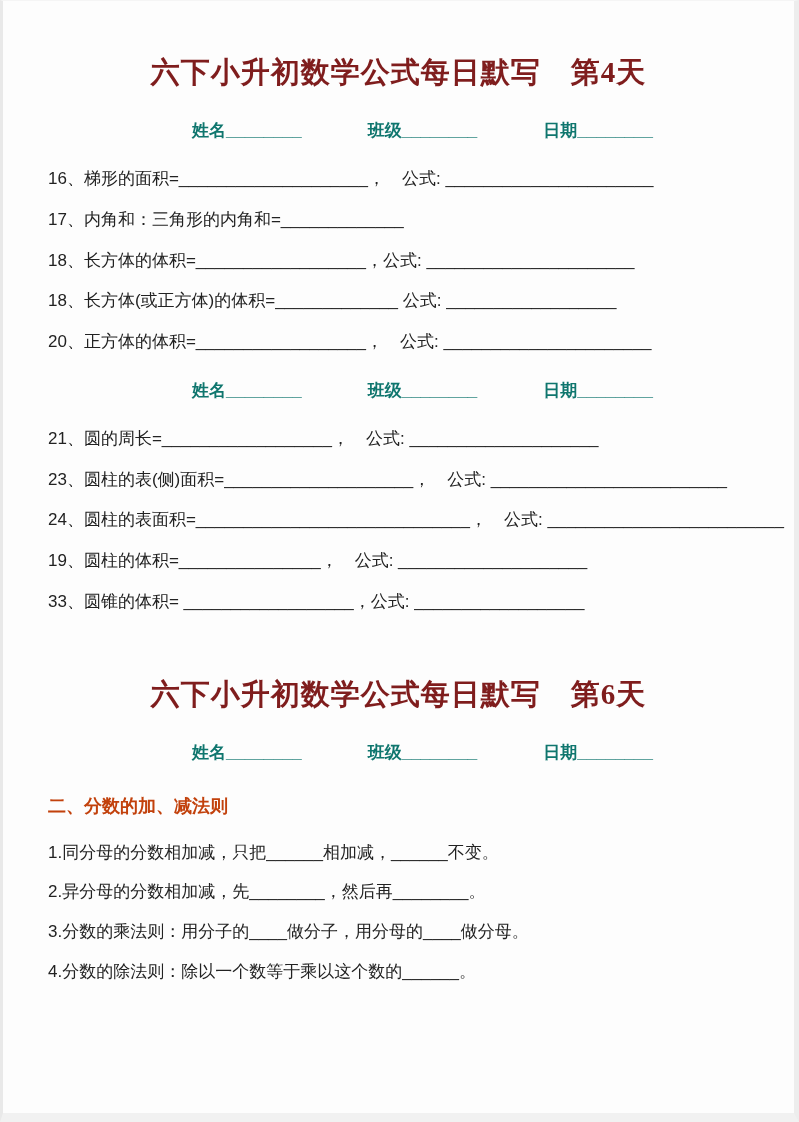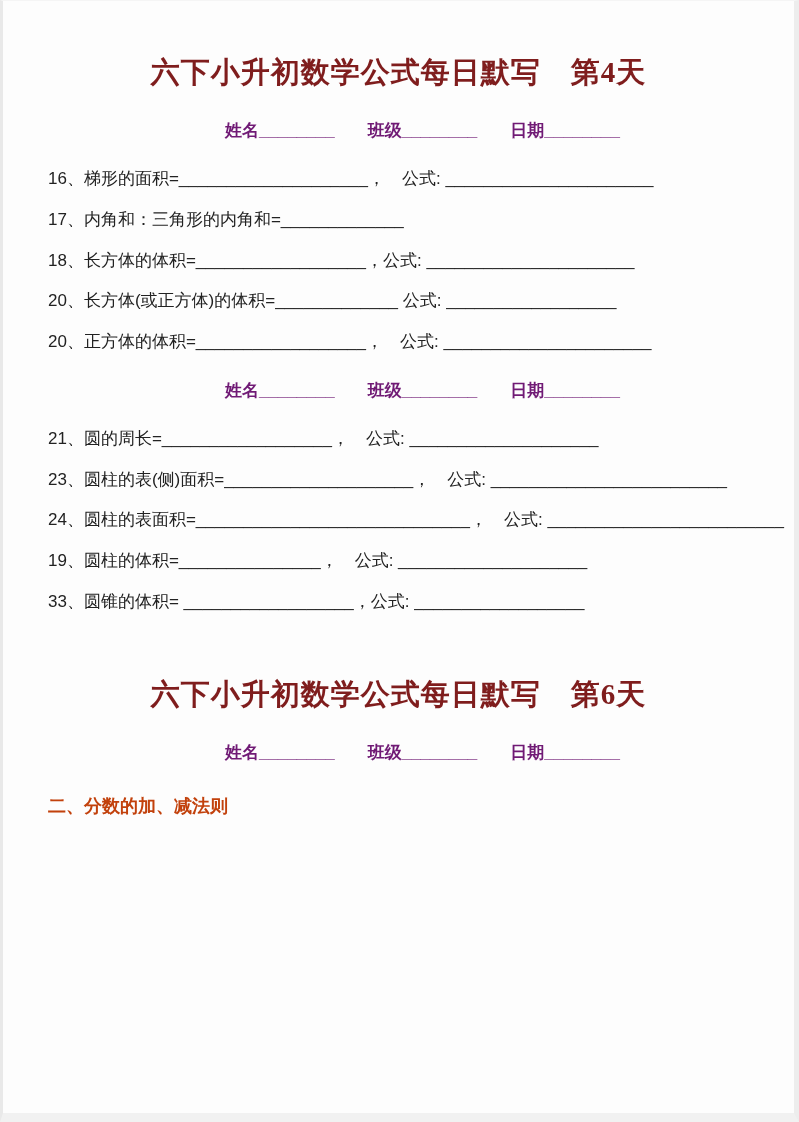--- a/index.html
+++ b/index.html
@@ -31,24 +31,24 @@
     letter-spacing: 1px;
     color: #7f1d1d;
   }
   .title-day4 { margin-top: 52px; }
   .title-day5 { margin-top: 60px; }
   .title-day6 { margin-top: 62px; }
   .name-line {
     margin-top: 26px;
     display: flex;
     justify-content: center;
-    gap: 33px;
+    gap: 66px;
     font-size: 17px;
     font-weight: 600;
-    color: #701a75;
+    color: #0f766e;
     padding-left: 48px;
   }
   .items {
     margin: 26px 0 0 0;
     padding: 0 42px 0 45px;
   }
   .item {
     margin: 0 0 19px 0;
     font-size: 17px;
     line-height: 1.28;
@@ -75,21 +75,21 @@
     <h1 class="section-title title-day4">六下小升初数学公式每日默写　第4天</h1>
     <div class="name-line">
       <span>姓名________</span>
       <span>班级________</span>
       <span>日期________</span>
     </div>
     <div class="items">
       <p class="item">16、梯形的面积=____________________，　公式: ______________________</p>
       <p class="item">17、内角和：三角形的内角和=_____________</p>
       <p class="item">18、长方体的体积=__________________，公式: ______________________</p>
-      <p class="item">20、长方体(或正方体)的体积=_____________ 公式: __________________</p>
+      <p class="item">18、长方体(或正方体)的体积=_____________ 公式: __________________</p>
       <p class="item">20、正方体的体积=__________________，　公式: ______________________</p>
     </div>
   </section>
 
   <section>
     <div class="name-line">
       <span>姓名________</span>
       <span>班级________</span>
       <span>日期________</span>
     </div>
@@ -103,15 +103,21 @@
   </section>
 
   <section>
     <h1 class="section-title title-day6">六下小升初数学公式每日默写　第6天</h1>
     <div class="name-line">
       <span>姓名________</span>
       <span>班级________</span>
       <span>日期________</span>
     </div>
     <h2 class="subheading">二、分数的加、减法则</h2>
+    <div class="items items-day6">
+      <p class="item">1.同分母的分数相加减，只把______相加减，______不变。</p>
+      <p class="item">2.异分母的分数相加减，先________，然后再________。</p>
+      <p class="item">3.分数的乘法则：用分子的____做分子，用分母的____做分母。</p>
+      <p class="item">4.分数的除法则：除以一个数等于乘以这个数的______。</p>
+    </div>
   </section>
 
 </div>
 
 </body></html>

